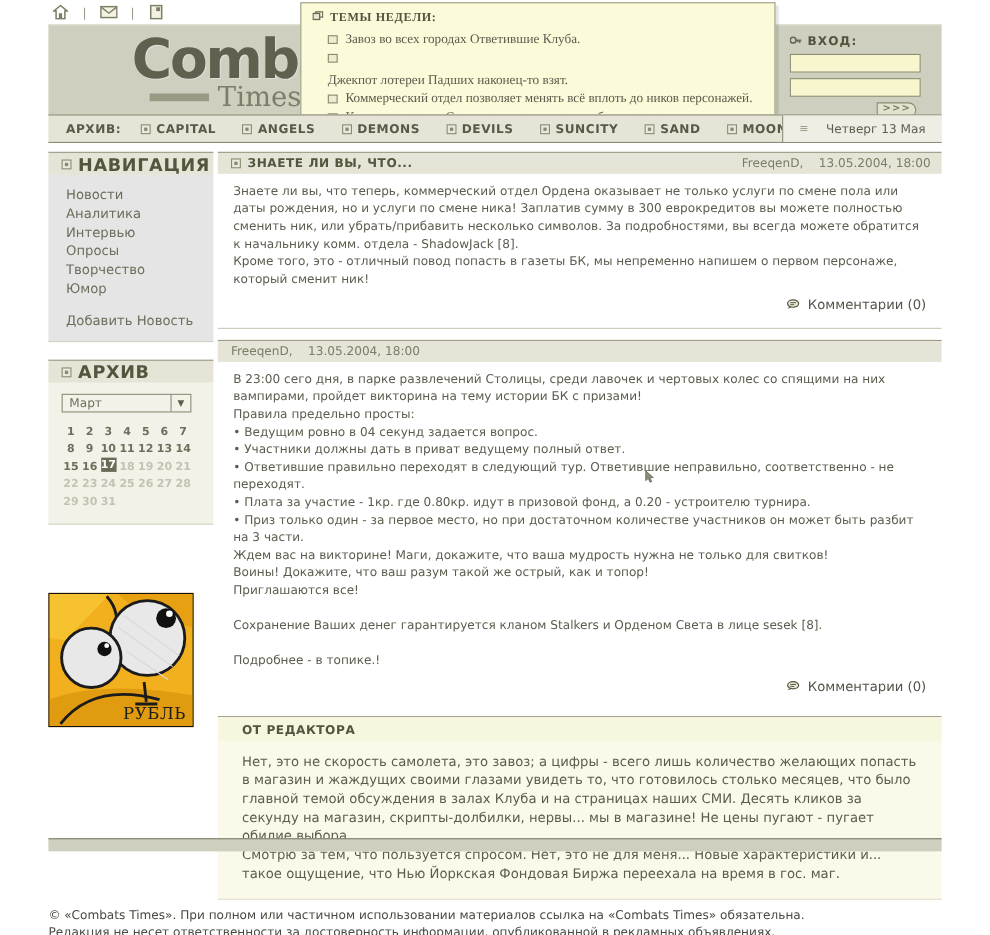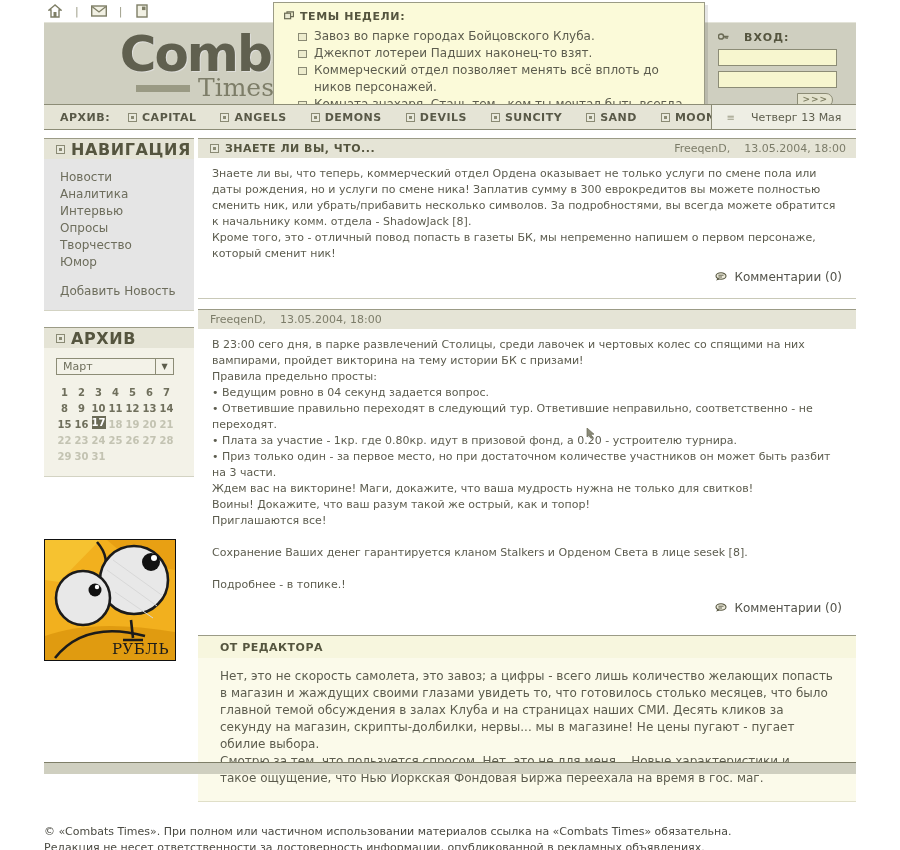--- a/index.html
+++ b/index.html
@@ -105,21 +105,21 @@
     padding: 8px 10px 0 12px;
     box-sizing: border-box;
   }
   .login .ttl {
     font-size: 11px;
     font-weight: bold;
     color: #55553f;
     letter-spacing: 1px;
     display: flex;
     align-items: center;
-    gap: 15px;
+    gap: 5px;
     margin-bottom: 5px;
   }
   .login input {
     display: block;
     width: 113px;
     height: 13px;
     background: #f7f6cf;
     border: 1px solid #8c8c76;
     margin-bottom: 5px;
     font-family: "DejaVu Sans", "Liberation Sans", sans-serif;
@@ -474,36 +474,36 @@
         <span>ВХОД:</span>
       </div>
       <input type="text" value="" style="">
       <input type="password" value="" style="">
       <div class="go">
         <span class="gobtn">&gt;&gt;&gt;</span>
       </div>
     </div>
   </div>
 
-  <div style="position:absolute;left:273px;top:2px;width:432px;background:#fbfad9;border:1px solid #9b9b86;box-shadow:3px 3px 0 rgba(0,0,0,0.10);padding:7px 10px 9px 10px;box-sizing:border-box;">
+  <div style="position:absolute;left:273px;top:2px;width:432px;background:#fbfad9;border:1px solid #9b9b86;box-shadow:3px 3px 0 rgba(0,0,0,0.10);padding:7px 10px 9px 10px;box-sizing:border-box;font-family:Liberation Serif, serif;">
     <div style="display:flex;align-items:center;gap:6px;font-size:11px;font-weight:bold;letter-spacing:0.6px;color:#55553f;margin-bottom:5px;">
       <span>
         <svg width="10" height="9" viewBox="0 0 10 9">
           <rect x="0.6" y="2.2" width="6" height="5.5" fill="#e9e9d2" stroke="#6b6b55" stroke-width="1.2"></rect>
           <path d="M3 2.2 L3 0.8 L9.4 0.8 L9.4 5.6 L7 5.6" fill="none" stroke="#6b6b55" stroke-width="1.2"></path>
         </svg>
       </span>
       <span>ТЕМЫ НЕДЕЛИ:</span>
     </div>
     <div id="topics-list">
         <div style="display: flex; align-items: flex-start; gap: 7px; padding-left: 14px; font-size: 12px; line-height: 17px; color: rgb(92, 92, 78);">
           <span style="flex:none;margin-top:5px;display:inline-block;width:7px;height:6px;border:1px solid #8a8a74;background:#edeccd;"></span>
-          <span>Завоз во парке городах Бойцовского Клуба.</span>
+          <span>Завоз во всех городах Ответившие Клуба.</span>
         </div>
-        <div style="display: flex; align-items: flex-start; gap: 7px; padding-left: 14px; font-size: 12px; line-height: 17px; color: rgb(92, 92, 78);">
+        <div style="display: flex; align-items: flex-start; gap: 7px; padding-left: 14px; font-size: 12px; line-height: 17px; color: rgb(92, 92, 78); flex-direction: column;">
           <span style="flex:none;margin-top:5px;display:inline-block;width:7px;height:6px;border:1px solid #8a8a74;background:#edeccd;"></span>
           <span>Джекпот лотереи Падших наконец-то взят.</span>
         </div>
         <div style="display: flex; align-items: flex-start; gap: 7px; padding-left: 14px; font-size: 12px; line-height: 17px; color: rgb(92, 92, 78);">
           <span style="flex:none;margin-top:5px;display:inline-block;width:7px;height:6px;border:1px solid #8a8a74;background:#edeccd;"></span>
           <span>Коммерческий отдел позволяет менять всё вплоть до ников персонажей.</span>
         </div>
         <div style="display: flex; align-items: flex-start; gap: 7px; padding-left: 14px; font-size: 12px; line-height: 17px; color: rgb(92, 92, 78);">
           <span style="flex:none;margin-top:5px;display:inline-block;width:7px;height:6px;border:1px solid #8a8a74;background:#edeccd;"></span>
           <span>Комната знахаря. Стань тем - кем ты мечтал быть всегда.</span>
@@ -674,20 +674,21 @@
           <div class="head">
             <span class="meta">
               <span>FreeqenD,</span>
               <span>13.05.2004, 18:00</span>
             </span>
           </div>
           <div class="body">
             <p>В 23:00 сего дня, в парке развлечений Столицы, среди лавочек и чертовых колес со спящими на них вампирами, пройдет викторина на тему истории БК с призами!</p>
             <p>Правила предельно просты:</p>
             <p>• Ведущим ровно в 04 секунд задается вопрос.</p>
+            <p>• Участники должны дать в приват ведущему полный ответ.</p>
             <p>• Ответившие правильно переходят в следующий тур. Ответившие неправильно, соответственно - не переходят.</p>
             <p>• Плата за участие - 1кр. где 0.80кр. идут в призовой фонд, а 0.20 - устроителю турнира.</p>
             <p>• Приз только один - за первое место, но при достаточном количестве участников он может быть разбит на 3 части.</p>
             <p>Ждем вас на викторине! Маги, докажите, что ваша мудрость нужна не только для свитков!</p>
             <p>Воины! Докажите, что ваш разум такой же острый, как и топор!</p>
             <p>Приглашаются все!</p>
             <p class="blank"></p>
             <p>Сохранение Ваших денег гарантируется кланом Stalkers и Орденом Света в лице sesek [8].</p>
             <p class="blank"></p>
             <p>Подробнее - в топике.!</p>

